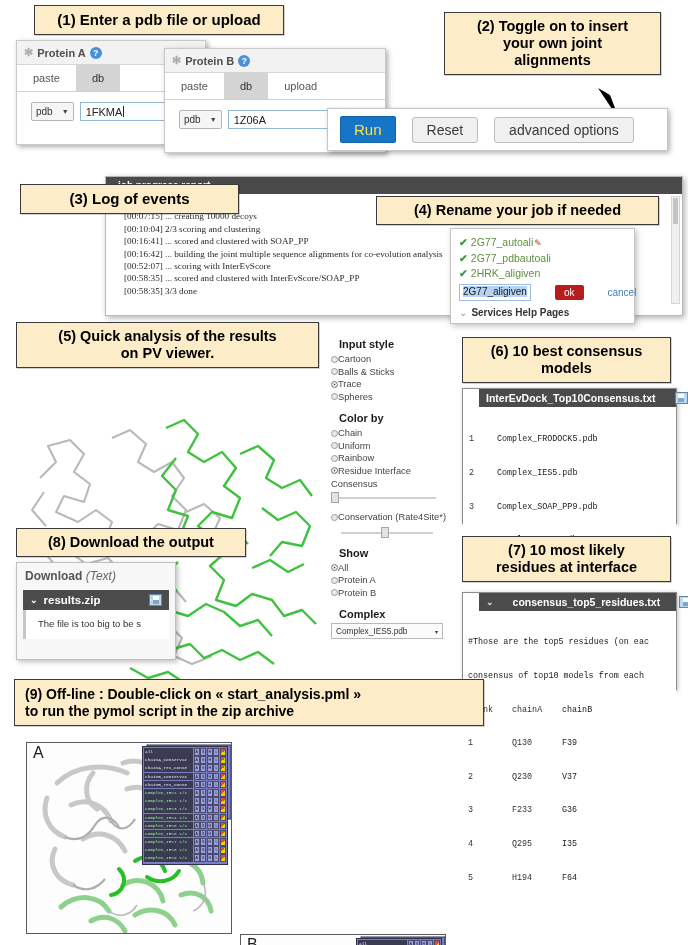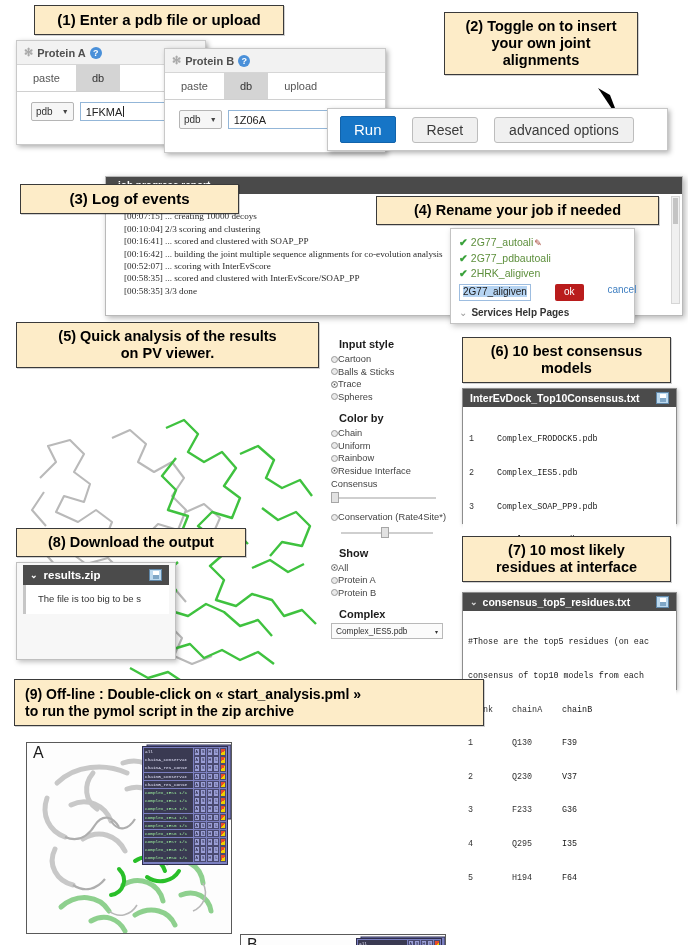--- a/index.html
+++ b/index.html
@@ -71,21 +71,21 @@
   .caret-bar{ display:inline-block; width:1px; height:11px; background:#222;
     vertical-align:-1px; margin-left:1px; }
 
   
   .btnbar{
     background:#fff; border:1px solid #c6c6c6;
     box-shadow:2px 2px 5px rgba(0,0,0,.3);
     display:flex; align-items:center; gap:16px; padding:9px 12px;
   }
   .btn-run{
-    background:#1675c6; color:#ffffff; font-size:15px; padding:4px 13px;
+    background:#1675c6; color:#fde047; font-size:15px; padding:4px 13px;
     border:1px solid #1163ab; border-radius:2px;
   }
   .btn-grey{
     background:#f0f0f0; color:#3a3a3a; font-size:14px; padding:4px 14px;
     border:1px solid #bdbdbd; border-radius:3px;
   }
 
   
   .log-wrap{
     background:#fff; border:1px solid #b9b9b9;
@@ -109,21 +109,21 @@
   .log-scroll i{ position:absolute;left:1px;right:1px;top:1px;height:26px;background:#c4c4c4;display:block;}
 
   
   .rename{
     background:#fff; border:1px solid #c3c3c3;
     box-shadow:2px 2px 6px rgba(0,0,0,.25); padding:6px 8px 5px 8px;
   }
   .job-line{ font-size:10.5px; color:#5d8f3c; white-space:nowrap; line-height:15px; }
   .job-line .chk{ color:#39a13a; font-weight:bold; margin-right:3px; }
   .pencil{ color:#a13a2a; font-size:9px; margin-left:1px; }
-  .rename-row{ display:flex; gap:24px; margin-top:3px; }
+  .rename-row{ display:flex; align-items:center; gap:24px; margin-top:3px; }
   .rename-input{
     border:1px solid #9dbde0; background:#fff; width:118px; height:17px;
     font-size:10px; padding:1px 3px; color:#111;
   }
   .rename-input span{ background:#b6d4f2; color:#1a1a1a; }
   .ok-btn{ background:#b91c1c; color:#fff; font-size:10px; padding:2px 9px; border-radius:2px; }
   .cancel-lnk{ color:#3f7fc1; font-size:10px; }
   .svc{ font-size:10px; font-weight:bold; color:#333; margin-top:6px; }
   .svc .chev{ color:#999; font-weight:normal; margin-right:4px; }
 
@@ -139,21 +139,21 @@
   .slider .knob{ position:absolute; top:0; width:8px; height:11px; background:#e2e2e2; border:1px solid #a6a6a6; }
   .cplx-sel{
     border:1px solid #b9b9b9; background:#fbfbfb; font-size:8.3px; color:#333;
     padding:2px 4px; width:112px; display:flex; justify-content:space-between; align-items:center;
   }
 
   
   .fpanel{ background:#fff; border:1px solid #8d8d8d; box-shadow:1px 1px 4px rgba(0,0,0,.25); }
   .fpanel-head{
     background:#4b4b4b; color:#fff; font-size:10.5px; font-weight:bold;
-    padding:3px 7px; display:flex; align-items:center; gap:5px;
+    padding:3px 7px; display:flex; align-items:center; gap:19px;margin-left:16px;
   }
   .fpanel-head .chev{ font-size:9px; color:#dcdcdc; }
   .disk{
     margin-left:auto; width:13px;height:12px;background:#bcd9ef;border:1px solid #5f87a8;
     position:relative; flex:none;
   }
   .disk:before{content:"";position:absolute;left:2.5px;right:2.5px;top:1px;height:4px;background:#fff;}
   .disk:after{content:"";position:absolute;left:2.5px;right:2.5px;bottom:1px;height:4px;background:#7fa6c6;}
   .fpanel-body{
     font-family:"Liberation Mono", monospace;
@@ -235,21 +235,21 @@
   </div>
   <div class="row-input">
     <div class="mini-select">
       <span>pdb</span>
       <span class="cv">▼</span>
     </div>
     <div class="txt-input"><span>1Z06A</span></div>
   </div>
 </div>
 
-<div class="callout abs" style="left:444px; top:12px; width:194px; font-size:14.5px; white-space:pre-line;">(2) Toggle on to insert
+<div class="callout abs" style="left:444px; top:12px; width:217px; font-size:14.5px; white-space:pre-line;">(2) Toggle on to insert
 your own joint
 alignments</div>
 <svg class="abs" style="left:598px; top:88px;" width="34" height="36" viewBox="0 0 34 36">
   <polygon points="0,0 22,33 12,7" fill="#000"></polygon>
 </svg>
 
 <div class="btnbar abs" style="left:327px; top:108px; width:341px; height:43px;">
   <div class="btn-run">Run</div>
   <div class="btn-grey">Reset</div>
   <div class="btn-grey">advanced options</div>
@@ -478,20 +478,24 @@
     <div class="mono-row">
       <span class="num" style="width:44px;">5</span>
       <span class="num" style="width:50px;">H194</span>
       <span class="val">F64</span></div>
   </div>
 </div>
 
 <div class="callout abs" style="left:16px; top:528px; width:230px; font-size:14.5px;">(8) Download the output</div>
 
 <div class="dl abs" style="left:16px; top:562px; height:98px;">
+  <div class="dl-title">
+    <span>Download</span>
+    <em>(Text)</em>
+  </div>
   <div class="dl-file">
     <span class="chev" style="font-size:9px;">⌄</span>
     <span>results.zip</span>
     <span class="disk"></span>
   </div>
   <div class="dl-note">The file is too big to be s</div>
 </div>
 
 <div class="callout abs left" style="left:14px; top:679px; width:470px; font-size:14px; white-space:pre-line; padding:6px 10px;">(9) Off-line : Double-click on « start_analysis.pml »
 to run the pymol script in the zip archive</div>

